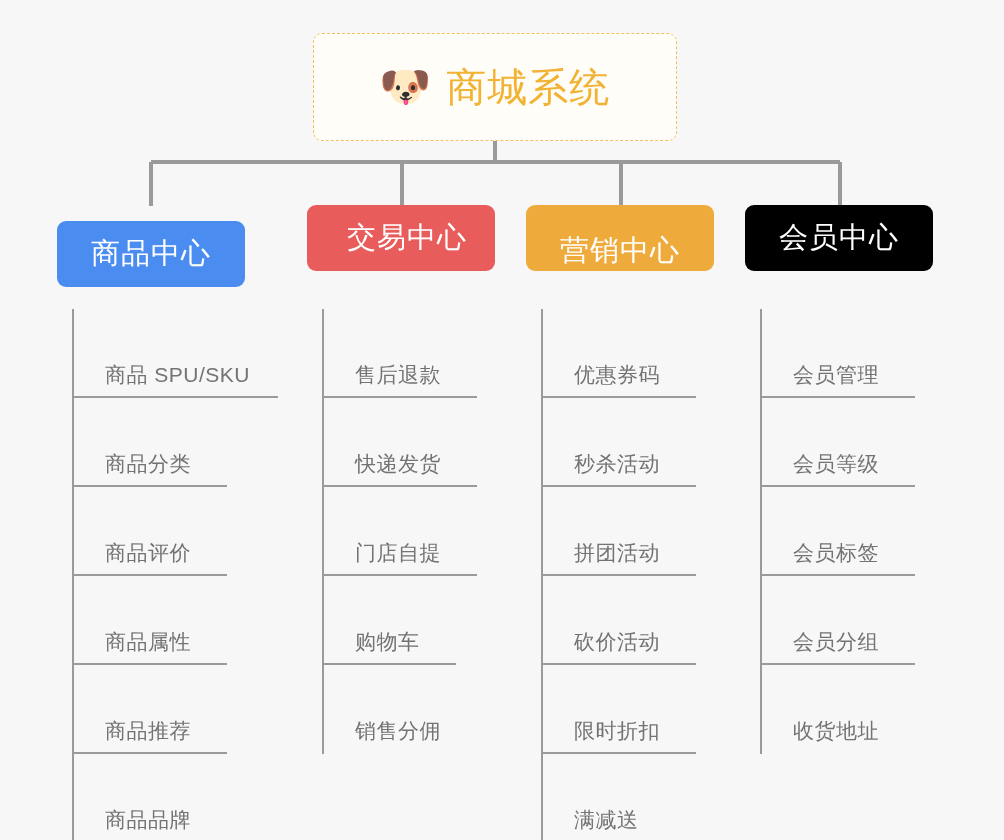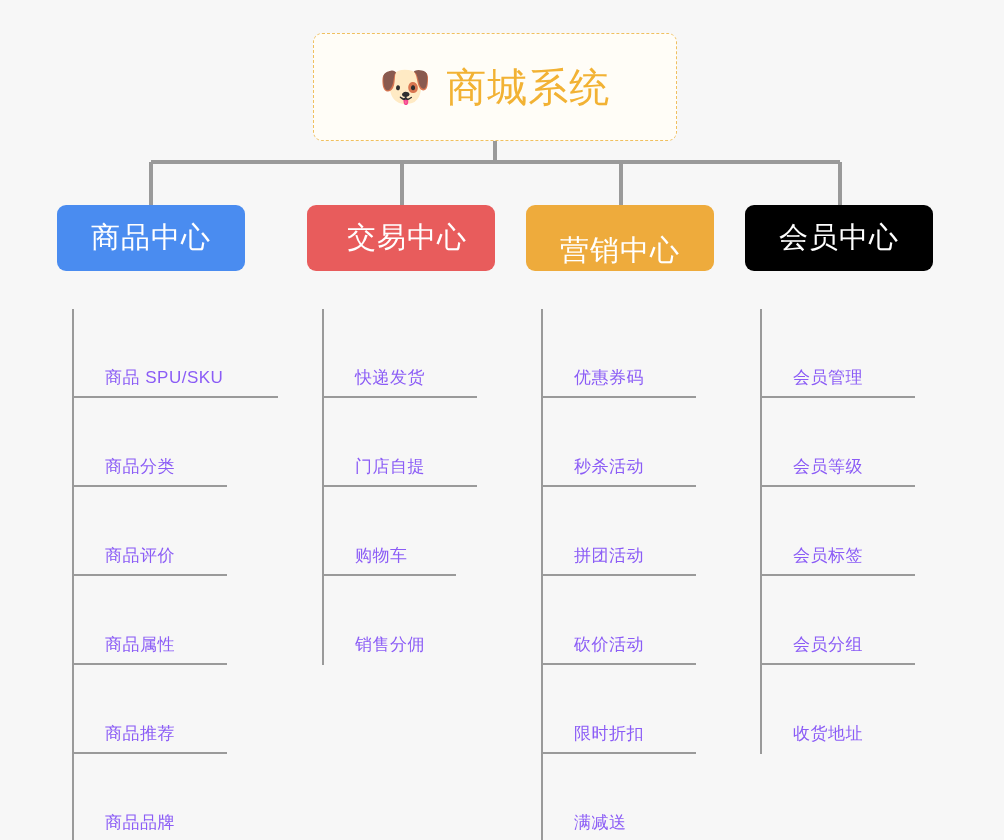--- a/index.html
+++ b/index.html
@@ -73,42 +73,42 @@
     height: 66px;
     border-radius: 9px;
     display: flex;
     align-items: center;
     justify-content: center;
     color: #ffffff;
     font-size: 29px;
     letter-spacing: 1px;
     white-space: nowrap;
   }
-  .cat-blue   { background: #4a8cf0; }
+  .cat-blue   { background: #4a8cf0; margin-top: 16px; }
   .cat-red    { background: #e85c5c; padding-left: 12px; }
   .cat-orange { background: #eeab3c; align-items: flex-end; }
   .cat-green  { background: #000000; }
 
   
   .leaf-list {
     position: absolute;
     top: 104px;              
     left: 15px;              
     width: 220px;
   }
   .leaf-item {
     position: relative;
     height: 89px;
   }
   .leaf-label {
     position: absolute;
     left: 33px;
     bottom: 9px;
-    font-size: 17px;
-    color: #8b5cf6;
+    font-size: 21px;
+    color: #737373;
     white-space: nowrap;
     letter-spacing: 0.5px;
     margin-top: 33px;
   }
   .leaf-underline {
     position: absolute;
     left: 0;
     bottom: 0;
     height: 2px;
     background: #9a9a9a;
@@ -176,20 +176,24 @@
       </div>
   </div>
 
   <div class="column col-2">
     <div class="cat-box cat-red">
       <span>交易中心</span>
     </div>
     <div class="leaf-list">
       <div class="leaf-trunk"></div>
         <div class="leaf-item">
+          <span class="leaf-label">售后退款</span>
+          <div class="leaf-underline" style="width: 155px;"></div>
+        </div>
+        <div class="leaf-item">
           <span class="leaf-label">快递发货</span>
           <div class="leaf-underline" style="width: 155px;"></div>
         </div>
         <div class="leaf-item">
           <span class="leaf-label">门店自提</span>
           <div class="leaf-underline" style="width: 155px;"></div>
         </div>
         <div class="leaf-item">
           <span class="leaf-label">购物车</span>
           <div class="leaf-underline" style="width: 134px;"></div>

